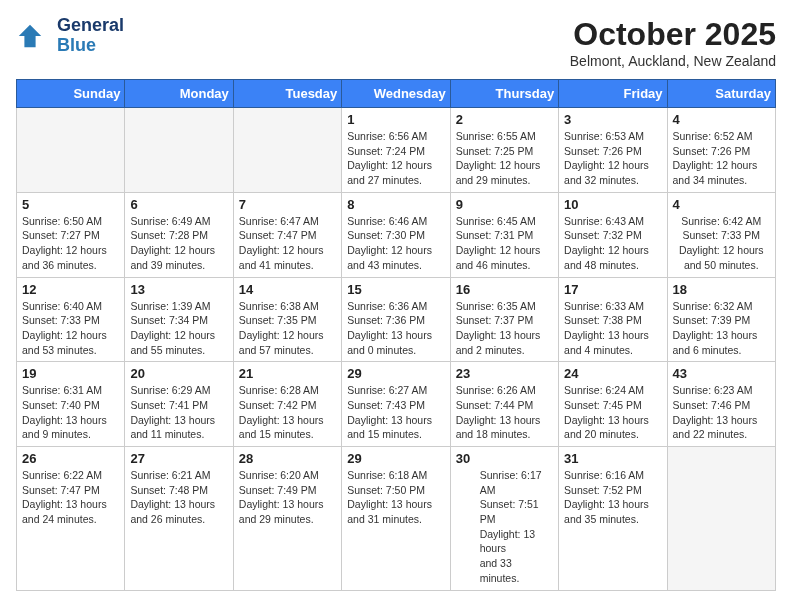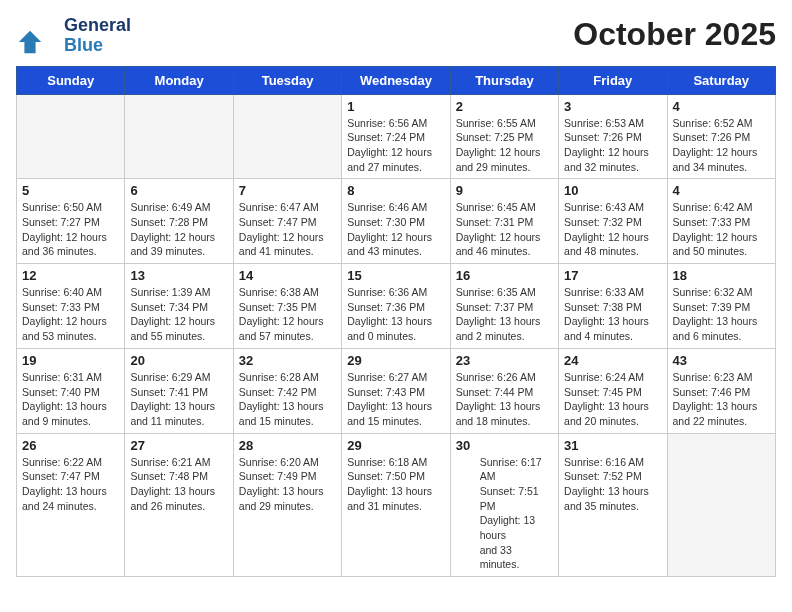--- a/index.html
+++ b/index.html
@@ -11,22 +11,22 @@
       padding: 16px;
     }
     .header {
       display: flex;
       justify-content: space-between;
       align-items: flex-start;
       margin-bottom: 10px;
     }
     .logo {
       display: flex;
-      align-items: flex-end;
-      gap: 20px;
+      align-items: center;
+      gap: 13px;
     }
     .logo-text {
       font-size: 18px;
       font-weight: bold;
       color: #1a3a6b;
       line-height: 1.1;
     }
     .logo-blue {
       color: #2a7ab5;
     }
@@ -46,25 +46,25 @@
     .location {
       font-size: 14px;
       color: #333;
     }
     .calendar {
       width: 100%;
       border-collapse: collapse;
       border: 1px solid #bbb;
     }
     .calendar th {
-      background: #1d4ed8;
+      background: #3b82f6;
       color: #fff;
       font-size: 13px;
       padding: 6px 4px;
-      text-align: center;
+      text-align: right;
       border: 1px solid #2a5a9a;
     }
     .calendar td {
       border: 1px solid #ccc;
       vertical-align: top;
       padding: 4px 5px;
       width: 108px;
       min-height: 80px;
       font-size: 11px;
       color: #333;
@@ -100,20 +100,21 @@
     <svg class="logo-icon" viewBox="0 0 40 40" xmlns="http://www.w3.org/2000/svg">
       <polygon points="20,4 36,20 28,20 28,36 12,36 12,20 4,20" fill="#2a7ab5"></polygon>
     </svg>
     <div class="logo-text">
       <div>General</div>
       <div class="logo-blue">Blue</div>
     </div>
   </div>
   <div class="title-block">
     <div class="month-title">October 2025</div>
+    <div class="location">Belmont, Auckland, New Zealand</div>
   </div>
 </div>
 
 <table class="calendar">
   <thead>
     <tr>
     <th>Sunday</th>
         <th>Monday</th>
         <th>Tuesday</th>
         <th>Wednesday</th>
@@ -194,21 +195,21 @@
         </td>
         <td>
           <span class="day-num">10</span>
           <div class="day-info" style="white-space: pre-line;">Sunrise: 6:43 AM
 Sunset: 7:32 PM
 Daylight: 12 hours
 and 48 minutes.</div>
         </td>
         <td>
           <span class="day-num">4</span>
-          <div class="day-info" style="white-space: pre-line;">Sunrise: 6:42 AM
+          <div class="day-info" style="white-space: pre-line; text-align: center;">Sunrise: 6:42 AM
 Sunset: 7:33 PM
 Daylight: 12 hours
 and 50 minutes.</div>
         </td>
       </tr>
       <tr class="week-row">
         <td>
           <span class="day-num">12</span>
           <div class="day-info" style="white-space: pre-line;">Sunrise: 6:40 AM
 Sunset: 7:33 PM
@@ -267,21 +268,21 @@
 and 9 minutes.</div>
         </td>
         <td>
           <span class="day-num">20</span>
           <div class="day-info" style="white-space: pre-line;">Sunrise: 6:29 AM
 Sunset: 7:41 PM
 Daylight: 13 hours
 and 11 minutes.</div>
         </td>
         <td>
-          <span class="day-num">32</span>
+          <span class="day-num">21</span>
           <div class="day-info" style="white-space: pre-line;">Sunrise: 6:28 AM
 Sunset: 7:42 PM
 Daylight: 13 hours
 and 15 minutes.</div>
         </td>
         <td>
           <span class="day-num">29</span>
           <div class="day-info" style="white-space: pre-line;">Sunrise: 6:27 AM
 Sunset: 7:43 PM
 Daylight: 13 hours

